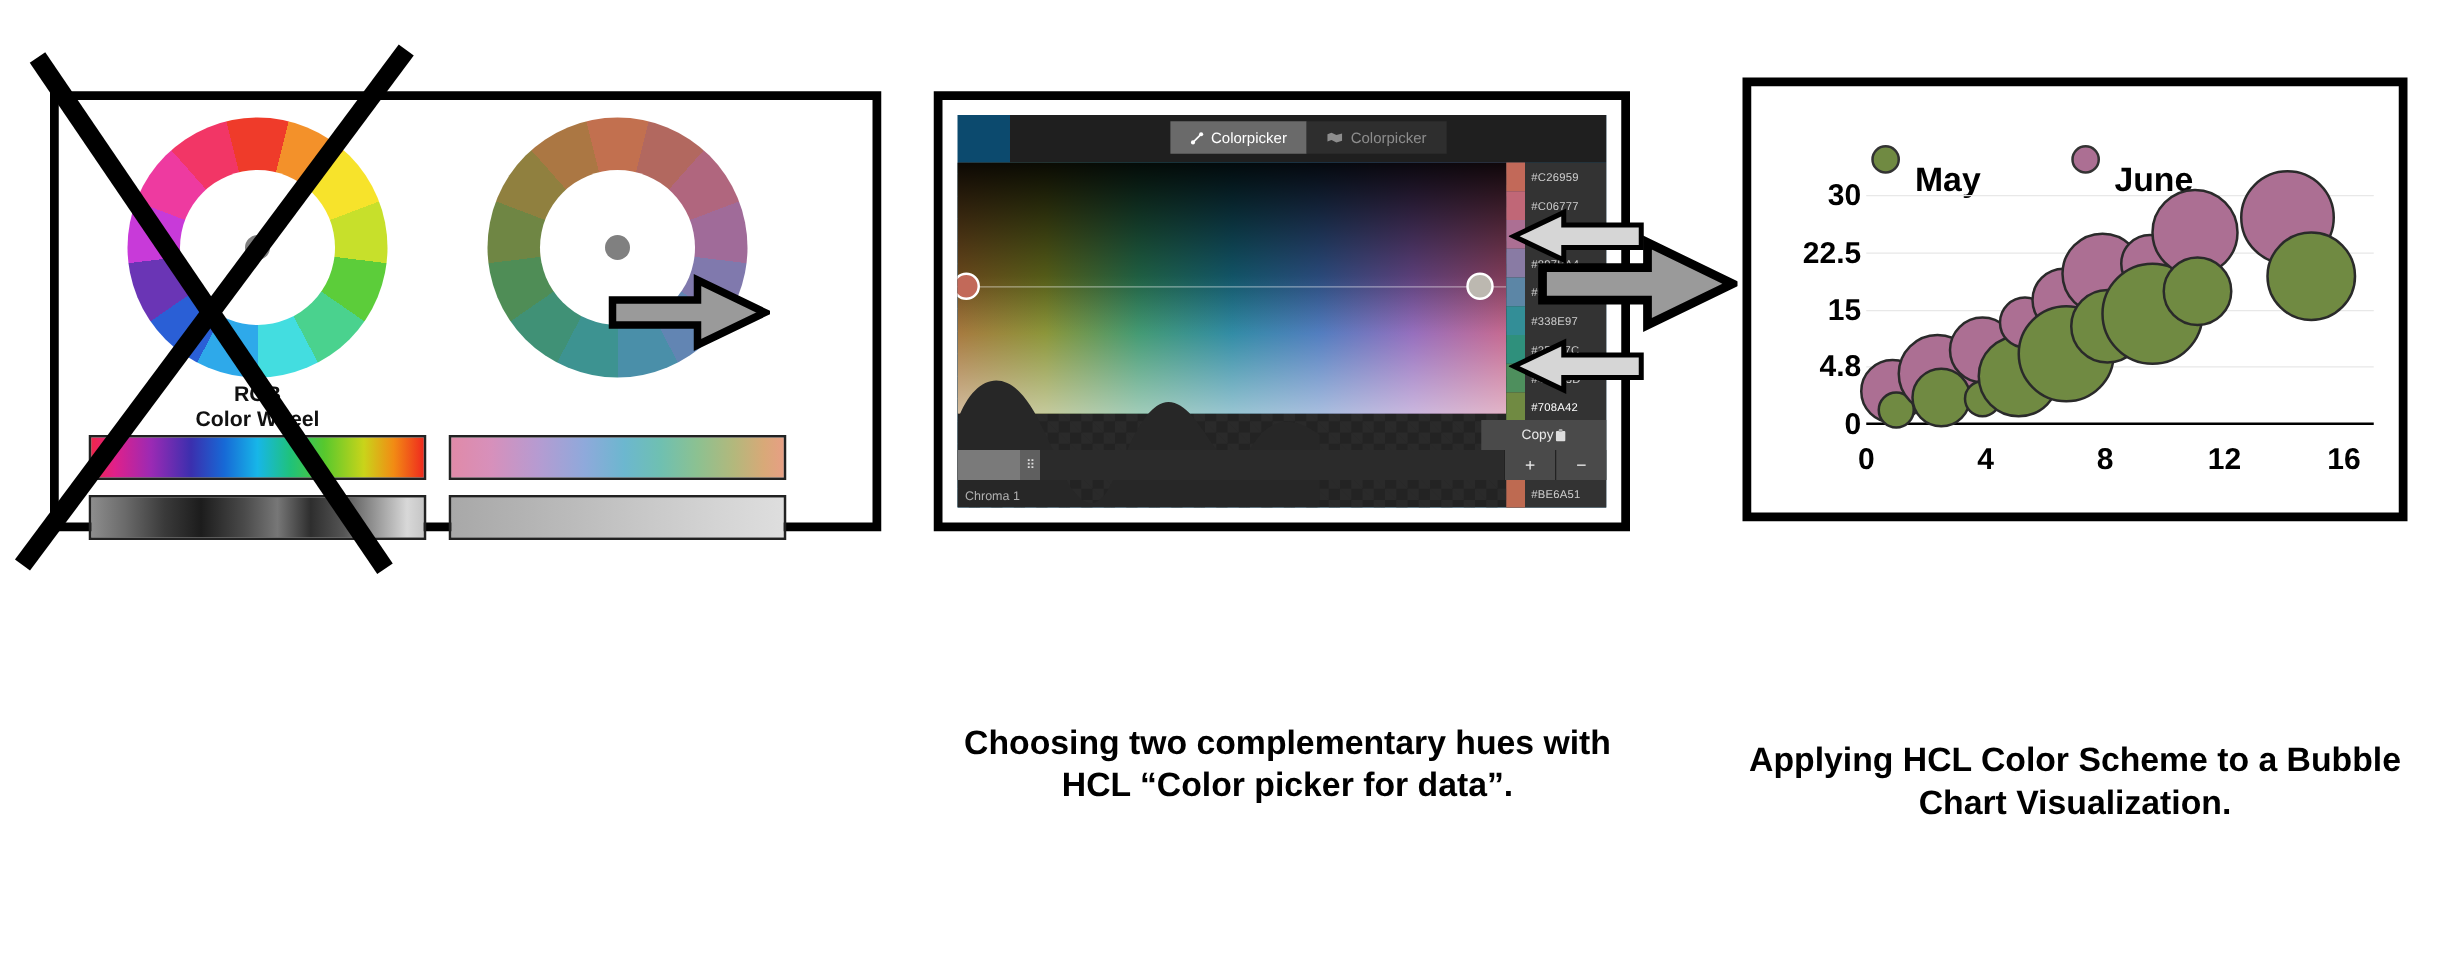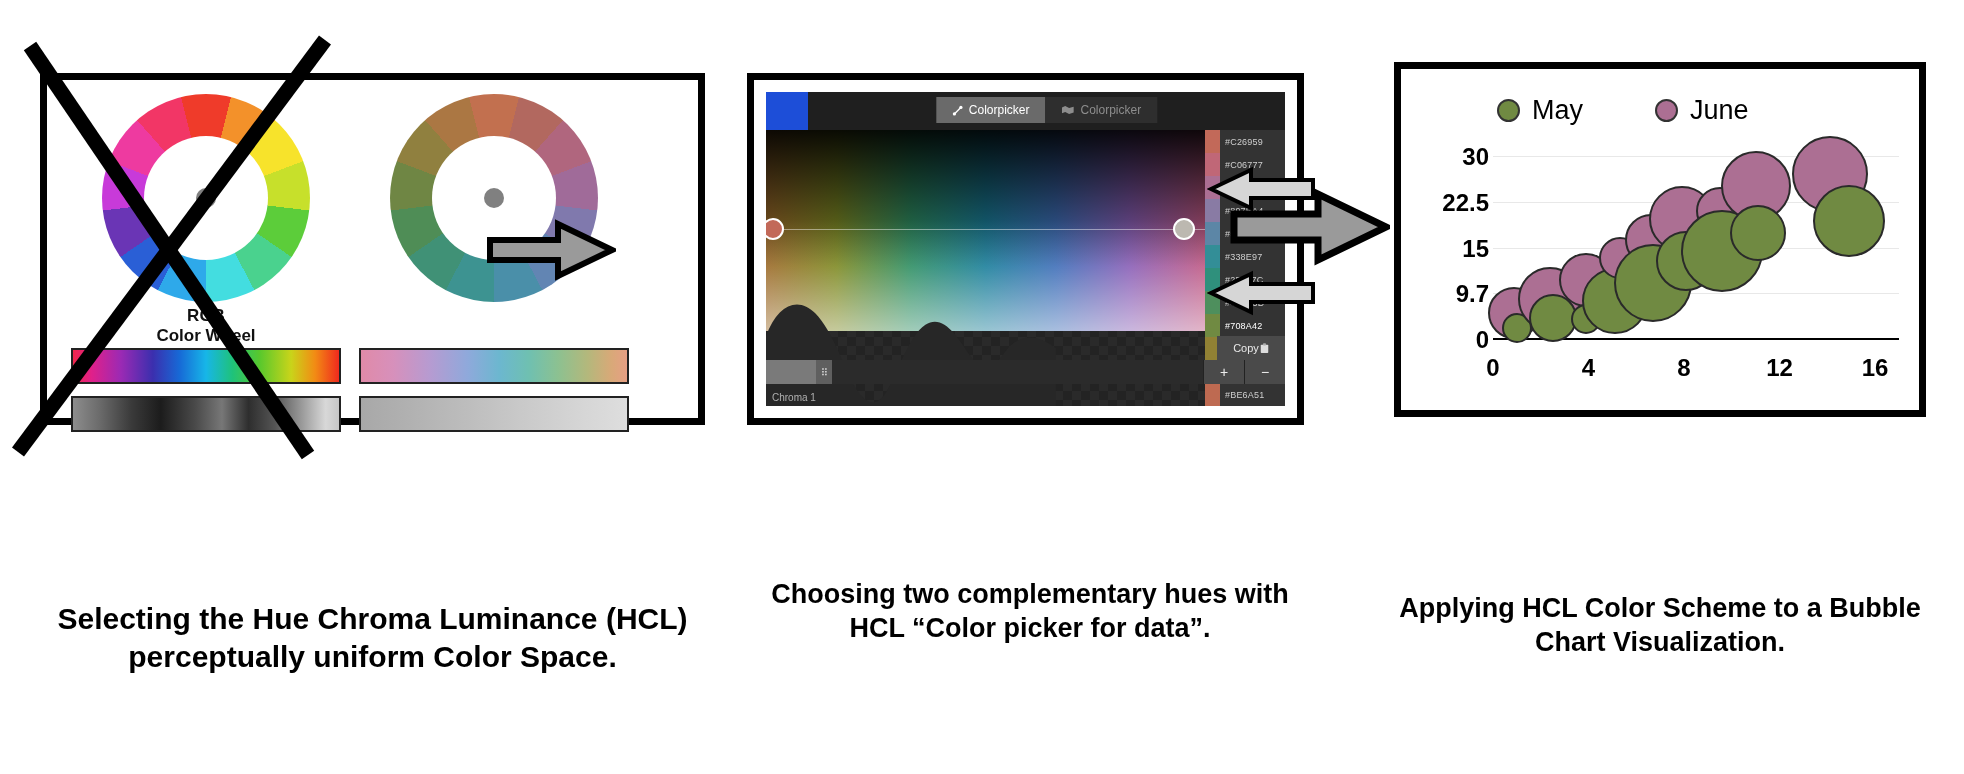--- a/index.html
+++ b/index.html
@@ -32,21 +32,21 @@
   #bar2{left:24px;top:316px;width:270px;
     background:linear-gradient(90deg,#8d8d8d 0%,#6b6b6b 10%,#3a3a3a 22%,#1c1c1c 33%,#4a4a4a 46%,#777 56%,#2e2e2e 66%,#555 76%,#9a9a9a 86%,#d8d8d8 95%,#c6c6c6 100%);}
   #bar3{left:312px;top:268px;width:270px;
     background:linear-gradient(90deg,#e08aa8 0%,#d790bb 12%,#b69bd1 26%,#8fa9db 40%,#6cb7cf 52%,#6fc0b1 63%,#8cc191 74%,#b3b87c 85%,#d8a978 94%,#e79f84 100%);}
   #bar4{left:312px;top:316px;width:270px;
     background:linear-gradient(90deg,#a8a8a8 0%,#b2b2b2 20%,#bdbdbd 40%,#c9c9c9 60%,#d4d4d4 80%,#dedede 100%);}
   .bigx{position:absolute;left:0;top:0;width:1964px;height:774px;pointer-events:none;}
 
   
   #panel2{left:747px;top:73px;width:557px;height:352px;}
-  .cp{position:absolute;left:12px;top:12px;right:12px;bottom:12px;background:#1d4ed8;padding-left:42px;}
+  .cp{position:absolute;left:12px;top:12px;right:12px;bottom:12px;background:#0c4a6e;padding-left:42px;}
   .cp-topbar{height:38px;background:#1f1f1f;position:relative;}
   .cp-tabs{position:absolute;left:50%;top:5px;transform:translateX(-50%);display:flex;}
   .cp-tab{display:flex;align-items:center;gap:6px;padding:6px 16px;font-size:12px;
      color:#8d8d8d;background:#2e2e2e;white-space:nowrap;}
   .cp-tab.active{background:#6a6a6a;color:#fff;}
   .cp-body{position:absolute;left:0;top:38px;right:0;bottom:0;display:flex;}
   .cp-modes{width:36px;background:#1c1c1c;padding-top:2px;flex:0 0 36px;}
   .cp-mode{height:32px;display:flex;align-items:center;justify-content:center;
      font-size:11px;font-weight:bold;color:#9a9a9a;background:#2d2d2d;margin-bottom:2px;}
   .cp-mode.active{background:#5d5d5d;color:#fff;}
@@ -67,38 +67,38 @@
      border:2px solid #fff;top:36%;transform:translateY(-50%);}
   .cp-handle.left{left:-4px;background:#c26959;}
   .cp-handle.right{right:10px;background:#bcb8b0;}
   .cp-swatches{width:80px;flex:0 0 80px;background:#333333;display:flex;}
   .sw-colors{width:15px;flex:0 0 15px;display:flex;flex-direction:column;}
   .sw-colors div{flex:1;}
   .sw-codes{flex:1;display:flex;flex-direction:column;padding-left:5px;}
   .sw-codes span{flex:1;display:flex;align-items:center;font-size:9px;color:#cfcfcf;
      letter-spacing:.2px;white-space:nowrap;}
   .cp-footer{position:absolute;left:0;right:0;bottom:0;}
-  .copy-btn{position:absolute;right:0;bottom:46px;width:68px;height:24px;background:#4a4a4a;
+  .copy-btn{position:absolute;right:0;bottom:46px;width:100px;height:24px;background:#4a4a4a;
      color:#e8e8e8;font-size:11px;display:flex;align-items:center;justify-content:center;gap:1px;}
   .cp-bottomrow{position:absolute;left:0;right:0;bottom:22px;height:24px;display:flex;background:#2b2b2b;}
   .cp-slider{width:50px;background:#7a7a7a;flex:0 0 50px;}
   .cp-grip{width:16px;flex:0 0 16px;background:#5f5f5f;display:flex;align-items:center;justify-content:center;
      color:#ddd;font-size:10px;letter-spacing:-1px;}
   .cp-track{flex:1;background:#2b2b2b;}
   .cp-pm{width:40px;flex:0 0 40px;background:#4a4a4a;color:#eee;font-size:14px;
      display:flex;align-items:center;justify-content:center;border-left:1px solid #222;}
   .cp-caption{position:absolute;left:6px;bottom:3px;font-size:10px;color:#b0b0b0;}
 
   
   #panel3{left:1394px;top:62px;width:532px;height:355px;}
   .chart{position:absolute;inset:0;}
   .legend{position:absolute;top:26px;left:96px;display:flex;gap:72px;align-items:center;}
   .lg-item{display:flex;align-items:center;gap:12px;}
   .lg-dot{width:19px;height:19px;border-radius:50%;border:2px solid #333;}
-  .lg-text{font-size:27px;font-weight:normal;color:#000;}
+  .lg-text{font-size:27px;font-weight:bold;color:#000;margin-top:34px;}
   .ylab{position:absolute;right:0;transform:translateY(-50%);font-size:24px;font-weight:bold;color:#000;}
   .yaxis{position:absolute;left:10px;top:70px;width:78px;bottom:70px;}
   .plot{position:absolute;left:92px;top:70px;right:20px;bottom:70px;}
   .gridline{position:absolute;left:0;right:0;height:1px;background:#e8e8e8;}
   .xaxisline{position:absolute;left:0;right:0;bottom:0;height:2px;background:#000;}
   .bubble{position:absolute;border-radius:50%;border:2px solid #2a2a2a;transform:translate(-50%,50%);}
   .xlabels{position:absolute;left:92px;right:20px;bottom:22px;height:34px;}
   .xlab{position:absolute;transform:translateX(-50%);font-size:24px;font-weight:bold;color:#000;}
 
   
@@ -263,21 +263,21 @@
           <span class="lg-text">May</span>
         </div>
         <div class="lg-item">
           <span class="lg-dot" id="lgDotJune" style="background: rgb(172, 111, 147);"></span>
           <span class="lg-text">June</span>
         </div>
       </div>
 
       <div class="yaxis" id="yaxis">
           <div class="ylab" style="top: 100%;">0</div>
-          <div class="ylab" style="top: 77.2727%;">9.7</div>
+          <div class="ylab" style="top: 77.2727%;">4.8</div>
           <div class="ylab" style="top: 54.5455%;">15</div>
           <div class="ylab" style="top: 31.8182%;">22.5</div>
           <div class="ylab" style="top: 9.09091%;">30</div>
         </div>
       <div class="plot" id="plot">
         <div class="xaxisline"></div>
       <div class="gridline" style="bottom: 22.7273%;"></div>
           <div class="gridline" style="bottom: 45.4545%;"></div>
           <div class="gridline" style="bottom: 68.1818%;"></div>
           <div class="gridline" style="bottom: 90.9091%;"></div>
@@ -303,17 +303,16 @@
       <div class="xlabels" id="xlabels">
           <div class="xlab" style="left: 0%;">0</div>
           <div class="xlab" style="left: 23.5294%;">4</div>
           <div class="xlab" style="left: 47.0588%;">8</div>
           <div class="xlab" style="left: 70.5882%;">12</div>
           <div class="xlab" style="left: 94.1176%;">16</div>
         </div>
     </div>
   </div>
 
-  <div class="caption" id="cap1">Selecting the Hue Chroma Luminance (HCL) perceptually uniform Color Space.</div>
   <div class="caption" id="cap2">Choosing two complementary hues with HCL “Color picker for data”.</div>
   <div class="caption" id="cap3">Applying HCL Color Scheme to a Bubble Chart Visualization.</div>
 
 </div>
 
 </body></html>

